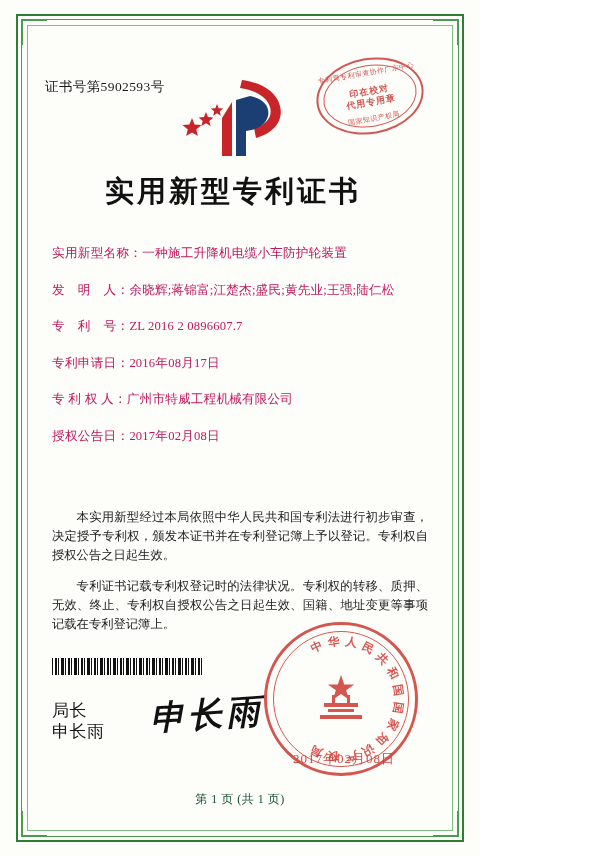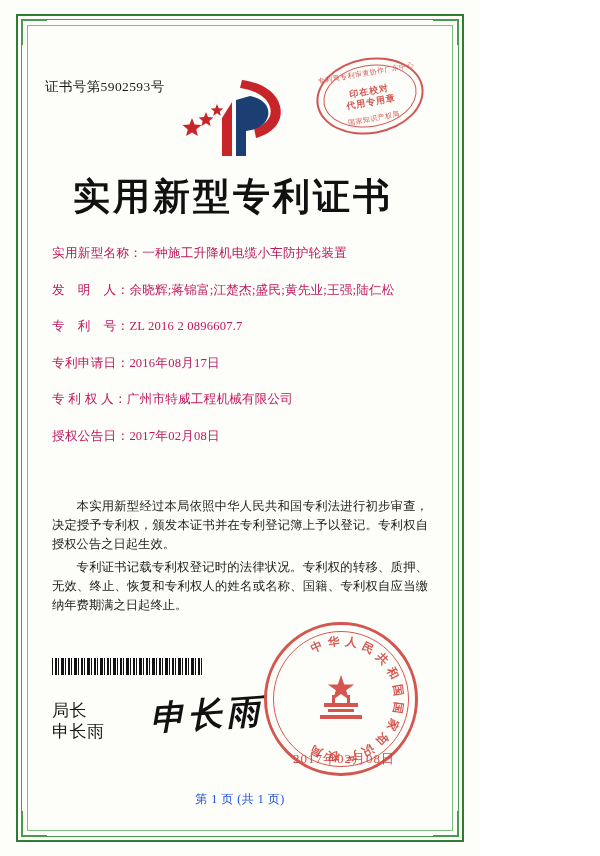--- a/index.html
+++ b/index.html
@@ -122,21 +122,21 @@
     width: 120px;
     height: 86px;
   }
 
   
   .doc-title {
     position: absolute;
     left: 0; right: 14px;
     top: 172px;
     text-align: center;
-    font-size: 37px;
+    font-size: 29px;
     letter-spacing: 3px;
     font-weight: bold;
     color: #111;
     font-family: "Liberation Serif", serif;
   }
 
   
   .fields {
     position: absolute;
     left: 52px;
@@ -167,21 +167,21 @@
     position: absolute;
     left: 52px;
     right: 52px;
     top: 497px;
     font-size: 12.3px;
     line-height: 19.2px;
     text-align: justify;
     color: #1b1b1b;
   }
   .body-text p {
-    margin: 0 0 3px 0;
+    margin: 11px 0 3px 0;
     text-indent: 2em;
   }
 
   
   .barcode {
     position: absolute;
     left: 52px;
     top: 658px;
     width: 152px;
     height: 17px;
@@ -272,21 +272,21 @@
     letter-spacing: 1px;
   }
 
   
   .footer {
     position: absolute;
     left: 0; right: 0;
     bottom: 48px;
     text-align: center;
     font-size: 12px;
-    color: #1d4ed8;
+    color: #14532d;
     letter-spacing: .5px;
   }
 </style>
 </head>
 <body>
 
 <div class="page">
 
   <div class="frame-outer"></div>
   <div class="frame-mid"></div>
@@ -344,21 +344,21 @@
       <span class="field-value">广州市特威工程机械有限公司</span>
     </div>
     <div class="field-row">
       <span class="field-label">授权公告日：</span>
       <span class="field-value">2017年02月08日</span>
     </div>
   </div>
 
   <div class="body-text">
     <p>本实用新型经过本局依照中华人民共和国专利法进行初步审查，决定授予专利权，颁发本证书并在专利登记簿上予以登记。专利权自授权公告之日起生效。</p>
-    <p>专利证书记载专利权登记时的法律状况。专利权的转移、质押、无效、终止、恢复和专利权人的姓名或名称、国籍、专利权自应当缴纳年费期满之日起终止。</p>
+    <p>专利证书记载专利权登记时的法律状况。专利权的转移、质押、无效、终止、专利权自授权公告之日起生效、国籍、地址变更等事项记载在专利登记簿上。</p>
   </div>
 
   <div class="barcode"></div>
 
   <div class="sig-block">
     <div>局长</div>
     <div>申长雨</div>
   </div>
   <div class="sig-script">申长雨</div>
 

